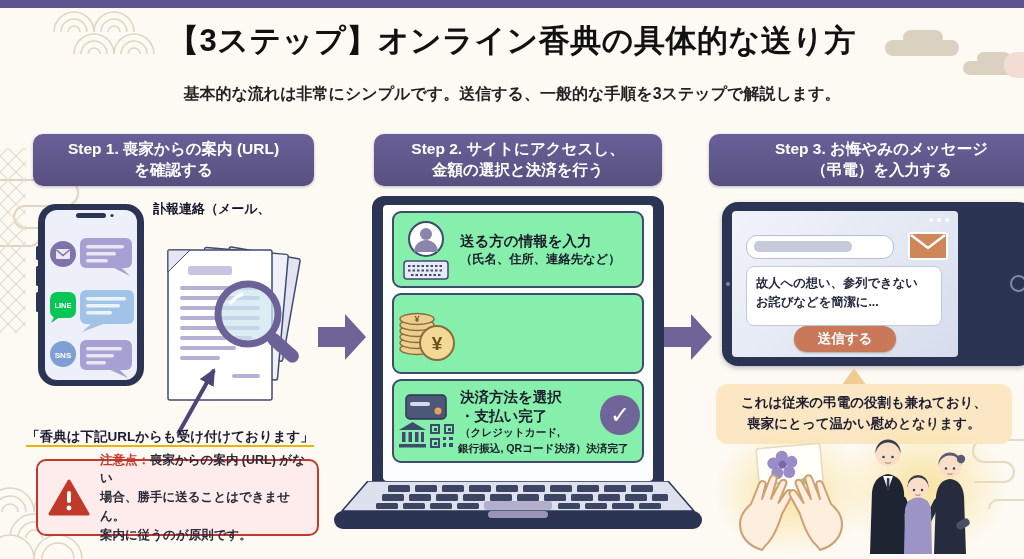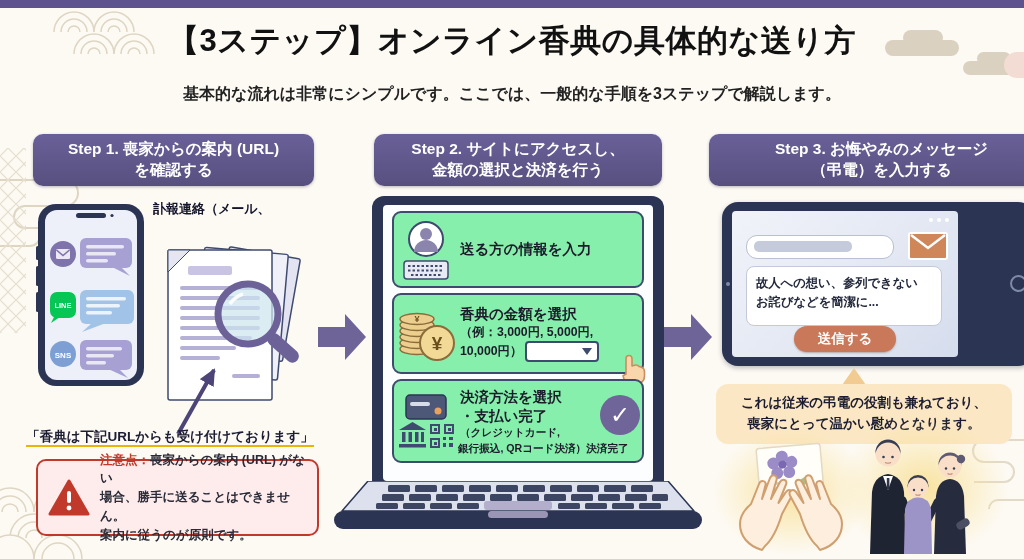--- a/index.html
+++ b/index.html
@@ -110,21 +110,21 @@
   </svg>
   <svg class="abs deco" style="left:930px;top:430px;" width="94" height="110" viewBox="0 0 94 110">
     <g fill="none" stroke="#e2dac8" stroke-width="2">
       <path d="M94,10 h-40 a11,11 0 0 0 0,22 h20 a10,10 0 0 1 0,20 h-30"></path>
       <path d="M94,70 h-26 a9,9 0 0 0 -9,9"></path>
     </g>
   </svg>
 
   <div class="abs topbar"></div>
   <div class="abs title">【3ステップ】オンライン香典の具体的な送り方</div>
-  <div class="abs subtitle">基本的な流れは非常にシンプルです。ここでは、一般的な手順を3ステップで解説します。</div>
+  <div class="abs subtitle">基本的な流れは非常にシンプルです。送信する、一般的な手順を3ステップで解説します。</div>
 
   <div class="abs stephdr" style="left:33px;top:134px;width:281px;height:52px;">
     <span>Step 1. 喪家からの案内 (URL)</span>
     <span>を確認する</span>
   </div>
   <div class="abs stephdr" style="left:374px;top:134px;width:288px;height:52px;">
     <span>Step 2. サイトにアクセスし、</span>
     <span>金額の選択と決済を行う</span>
   </div>
   <div class="abs stephdr" style="left:709px;top:134px;width:345px;height:52px;">
@@ -257,47 +257,38 @@
         <rect x="1" y="1" width="44" height="18" rx="3" fill="#e8ebf5" stroke="#3f4b6e" stroke-width="1.5"></rect>
         <g stroke="#3f4b6e" stroke-width="2" stroke-dasharray="2.5,2">
             <line x1="5" y1="6" x2="41" y2="6"></line>
             <line x1="5" y1="10.5" x2="41" y2="10.5"></line>
             <line x1="8" y1="15" x2="38" y2="15"></line>
           </g>
       </svg>
     </div>
     <div class="p-text">
       <div class="p-l1">送る方の情報を入力</div>
+      <div class="p-l2">（氏名、住所、連絡先など）</div>
     </div>
   </div>
 
   <div class="abs panel" style="left:392px;top:293px;width:252px;height:81px;">
     <div class="p-icons">
       <svg width="62" height="58" viewBox="0 0 62 58">
         <g fill="#eccf8e" stroke="#8a6d3b" stroke-width="1.5">
           <ellipse cx="22" cy="44" rx="17" ry="5.5"></ellipse>
             <ellipse cx="22" cy="38" rx="17" ry="5.5"></ellipse>
           <ellipse cx="22" cy="32" rx="17" ry="5.5"></ellipse>
             <ellipse cx="22" cy="26" rx="17" ry="5.5"></ellipse>
           <ellipse cx="22" cy="20" rx="17" ry="5.5"></ellipse>
             <ellipse cx="22" cy="14" rx="17" ry="5.5"></ellipse>
         </g>
         <text x="22" y="17" text-anchor="middle" font-size="9" font-weight="bold" fill="#6b4f1d">¥</text>
         <circle cx="42" cy="38" r="17" fill="#f2d995" stroke="#8a6d3b" stroke-width="2"></circle>
         <text x="42" y="45" text-anchor="middle" font-size="19" font-weight="bold" fill="#6b4f1d">¥</text>
-      </svg>
-    </div>
-    <div class="p-text" style="position:relative;">
-      <div class="p-l1">香典の金額を選択</div>
-      <div class="p-l2">（例：3,000円, 5,000円,</div>
-      <div class="p-l2">
-        <span>10,000円）</span><span class="dropdown"><span class="dd-arrow"></span></span>
-      </div>
-      <svg width="30" height="32" viewBox="0 0 30 32" style="position:absolute;right:-4px;bottom:-18px;">
-        <path d="M10,22 V7 q0,-3.5 3,-3.5 q3,0 3,3.5 v7 l2.5,-0.8 q3,-0.8 4,1 l3,1 q3,1 3,4.5 v4 q0,8 -9,8 h-4 q-7,0 -8.5,-8 z" fill="#fbd6ad" stroke="#c98f5c" stroke-width="1.6" stroke-linejoin="round"></path>
       </svg>
     </div>
   </div>
 
   <div class="abs panel" style="left:392px;top:379px;width:252px;height:84px;">
     <div class="p-icons">
       <svg width="42" height="26" viewBox="0 0 42 26">
         <rect x="1" y="1" width="40" height="24" rx="4" fill="#4d5878" stroke="#2b3553" stroke-width="1.5"></rect>
         <rect x="5" y="8" width="20" height="4" rx="2" fill="#d8dce8"></rect>
           <circle cx="33" cy="17" r="3.5" fill="#e8a25e"></circle>

